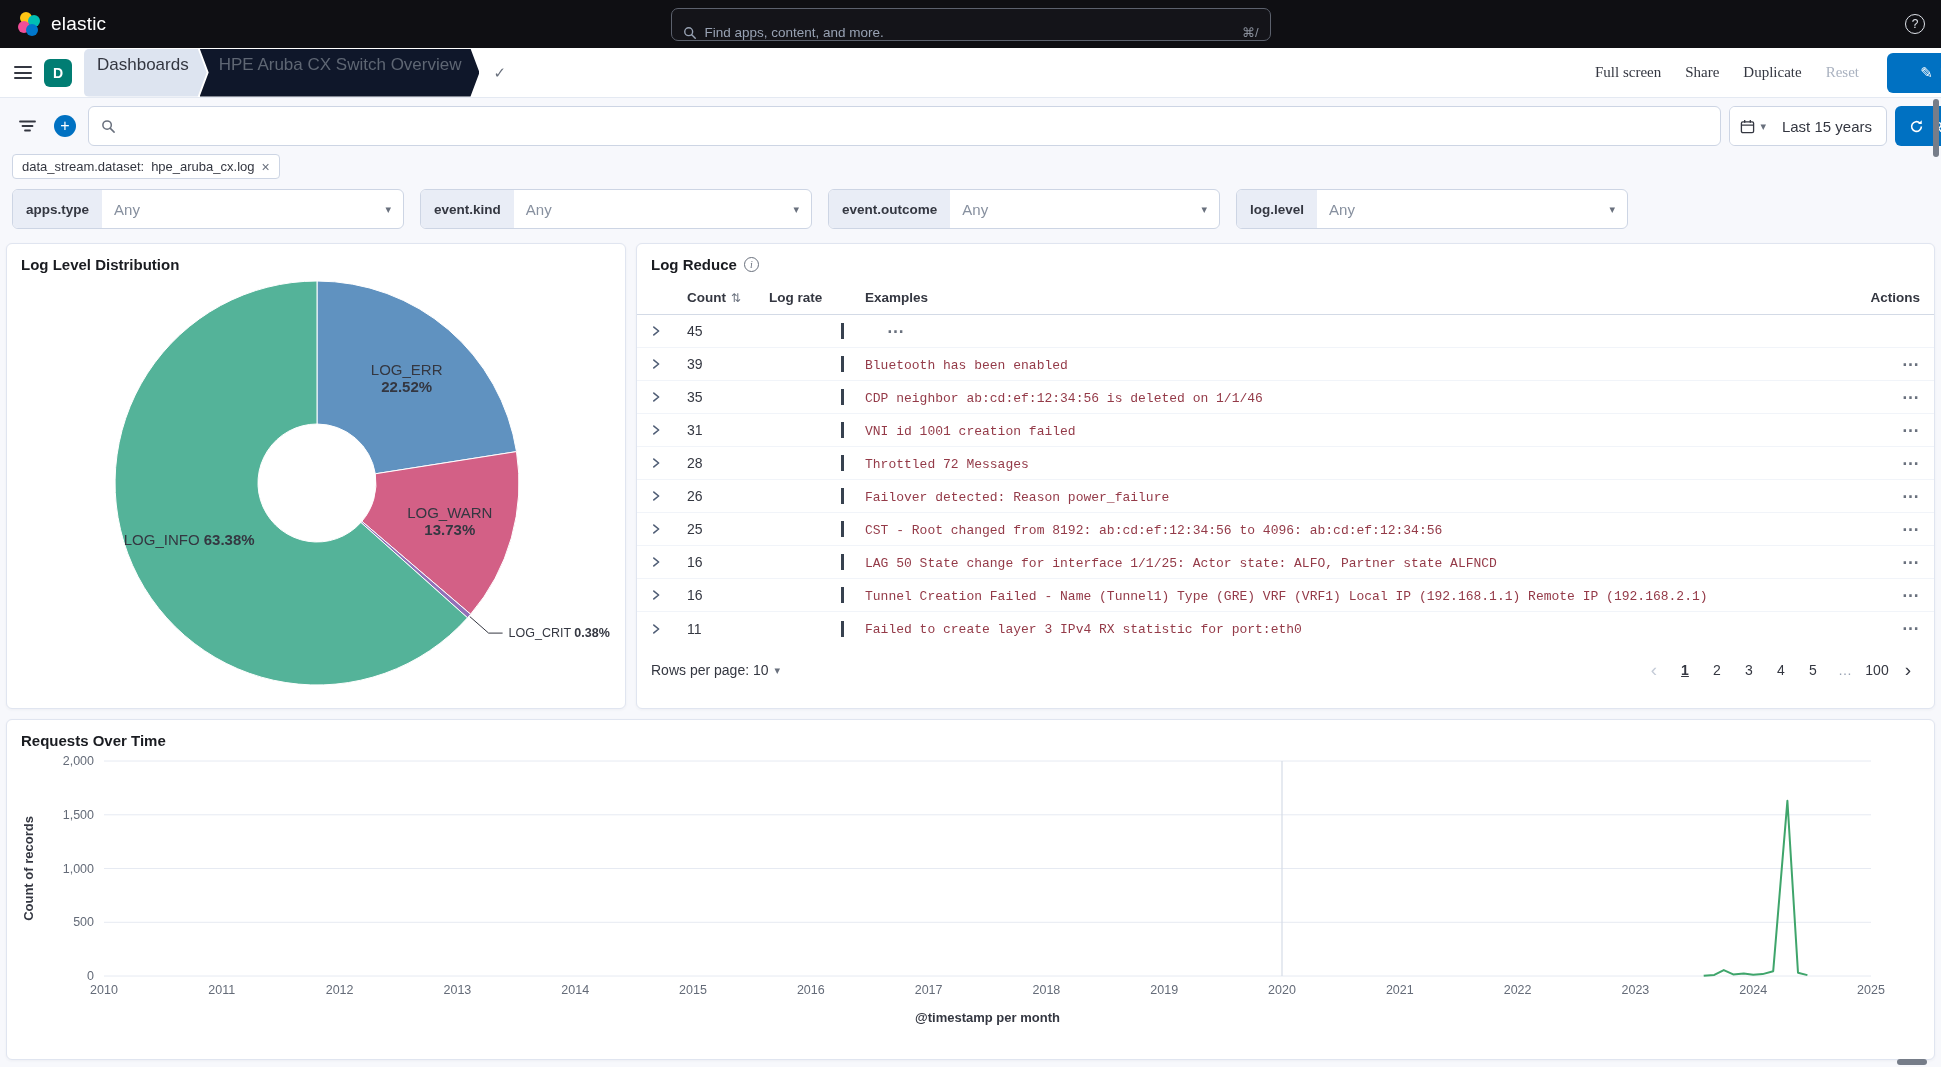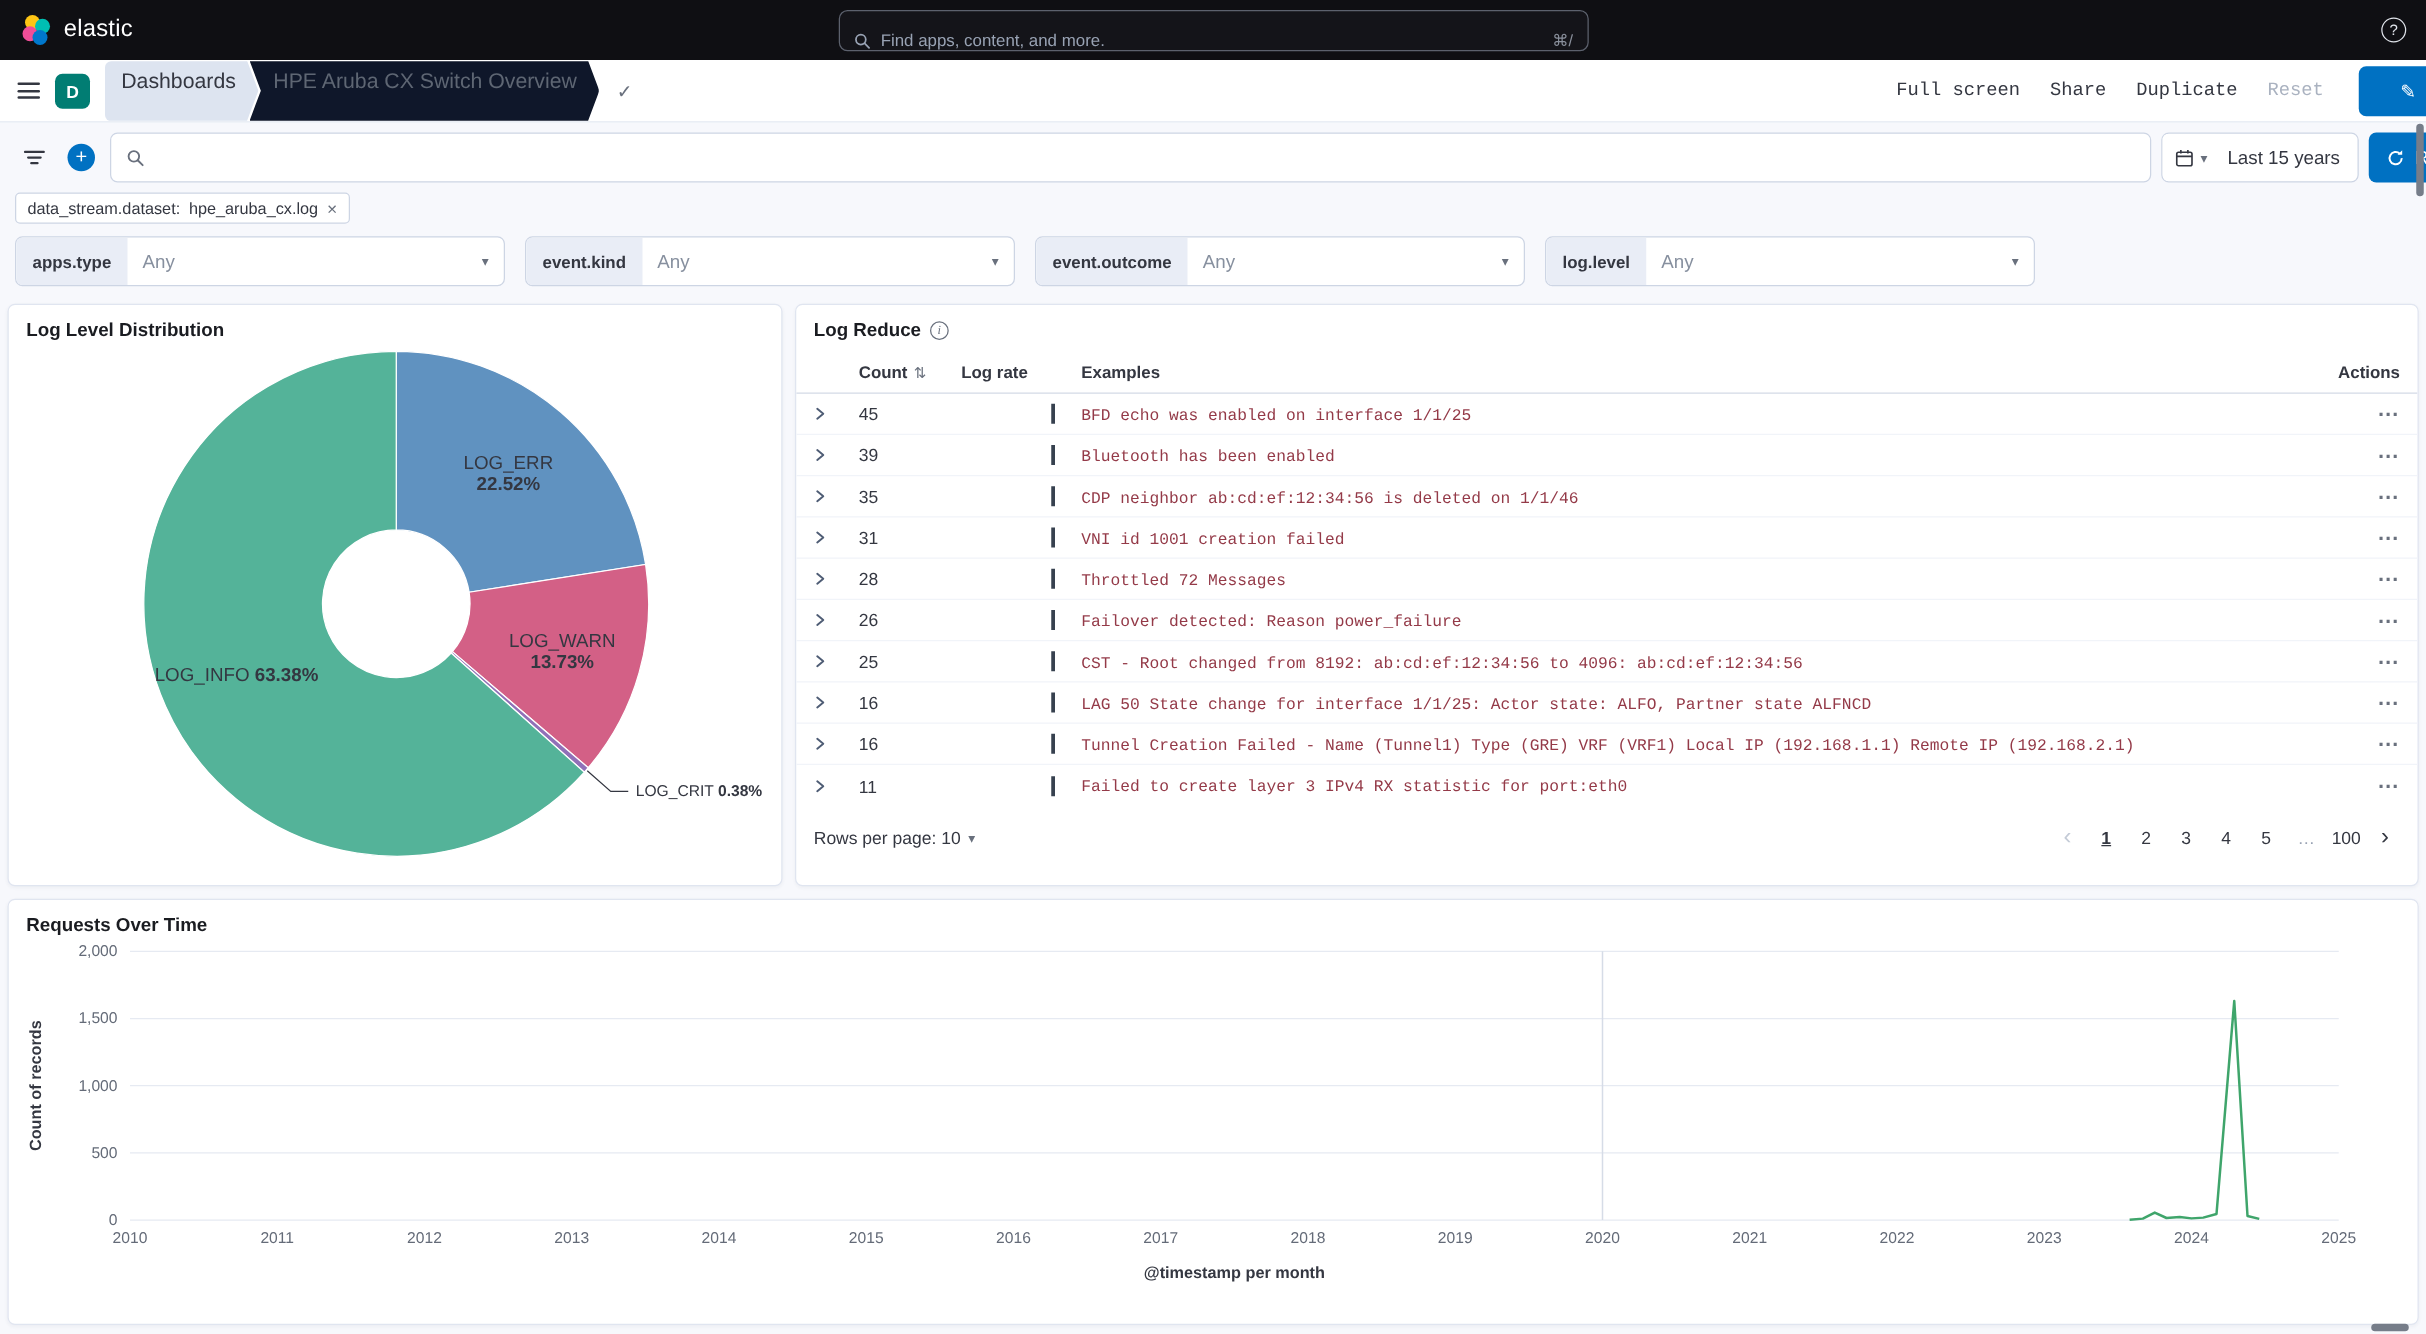--- a/index.html
+++ b/index.html
@@ -24,21 +24,21 @@
   .hamburger i{height:2px;background:#343741;border-radius:1px}
   .space-badge{width:28px;height:28px;border-radius:6px;background:#017d73;color:#fff;font-weight:bold;font-size:14px;
     display:flex;align-items:center;justify-content:center}
   .crumbs{display:flex;align-items:center}
   .crumb{font-size:17px;padding:6px 18px 22px 13px;white-space:nowrap}
   .crumb.root{background:#dde4f0;color:#343741;clip-path:polygon(0 0,calc(100% - 9px) 0,100% 50%,calc(100% - 9px) 100%,0 100%);border-radius:5px 0 0 5px}
   .crumb.current{background:#0f172a;color:#5e6673;margin-left:-7px;padding-left:19px;
     clip-path:polygon(0 0,calc(100% - 9px) 0,100% 50%,calc(100% - 9px) 100%,0 100%,9px 50%)}
   .check{color:#69707d;font-size:15px;margin-left:2px}
   .header-actions{margin-left:auto;display:flex;align-items:center;gap:24px;font-size:15px}
-  .text-btn{background:none;border:none;color:#343741;font-size:15px;font-family:Liberation Mono, monospace;cursor:pointer;white-space:nowrap}
+  .text-btn{background:none;border:none;color:#343741;font-size:15px;font-family:Liberation Serif, serif;cursor:pointer;white-space:nowrap}
   .text-btn.disabled{color:#aab2c0;cursor:default}
   .edit-btn{height:40px;width:112px;flex-shrink:0;margin-left:4px;margin-right:-58px;background:#0071c2;border:none;border-radius:6px;
     color:#fff;font-size:15px;display:flex;align-items:center;justify-content:center;gap:7px;cursor:pointer;font-family:inherit}
 
   
   .query-row{display:flex;align-items:center;gap:8px;padding:8px 0 8px 12px;height:56px}
   .icon-btn{width:30px;height:30px;border:none;background:transparent;display:flex;align-items:center;justify-content:center;cursor:pointer;flex-shrink:0}
   .plus-circle{width:22px;height:22px;border-radius:50%;background:#0071c2;color:#fff;font-size:16px;line-height:1;
     display:flex;align-items:center;justify-content:center}
   .kql{flex:1;height:40px;background:#fff;border:1px solid #cdd5e4;border-radius:6px;display:flex;align-items:center;padding:0 12px;gap:9px}
@@ -273,21 +273,20 @@
                 <path d="M5.5 3.5l5.5 4.5-5.5 4.5" fill="none" stroke="#4f5d75" stroke-width="1.8" stroke-linecap="round" stroke-linejoin="round"></path>
               </svg>
             </button>
           </div>
           <div class="col-count">
             <span class="count-val">45</span>
           </div>
           <div class="col-rate">
             <span class="spark-bar"></span>
           </div>
-          <div class="col-ex"><code>BFD echo was enabled on interface 1/1/25</code></div>
           <div class="col-act"><button class="actions-btn">⋯</button></div>
         </div>
         <div class="lr-row">
           <div class="col-exp">
             <button class="expand-btn">
               <svg width="14" height="14" viewBox="0 0 16 16">
                 <path d="M5.5 3.5l5.5 4.5-5.5 4.5" fill="none" stroke="#4f5d75" stroke-width="1.8" stroke-linecap="round" stroke-linejoin="round"></path>
               </svg>
             </button>
           </div>

